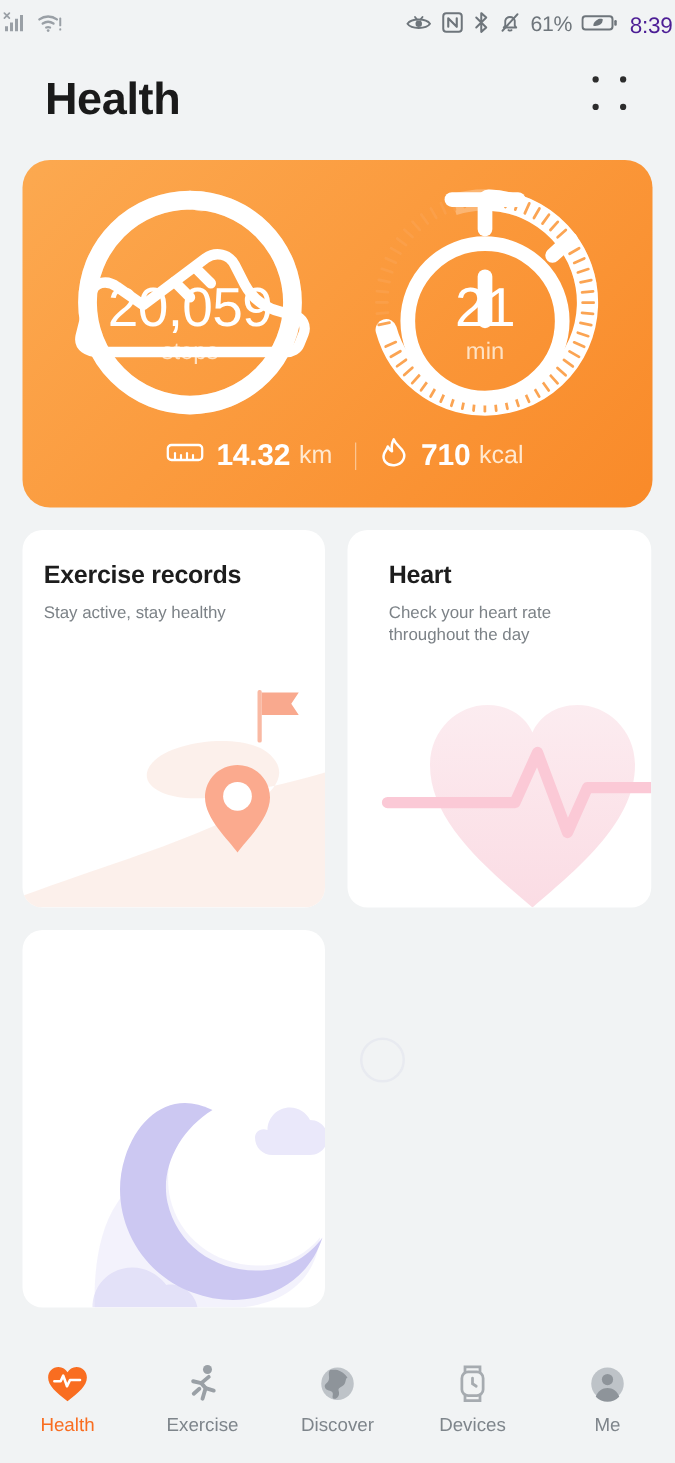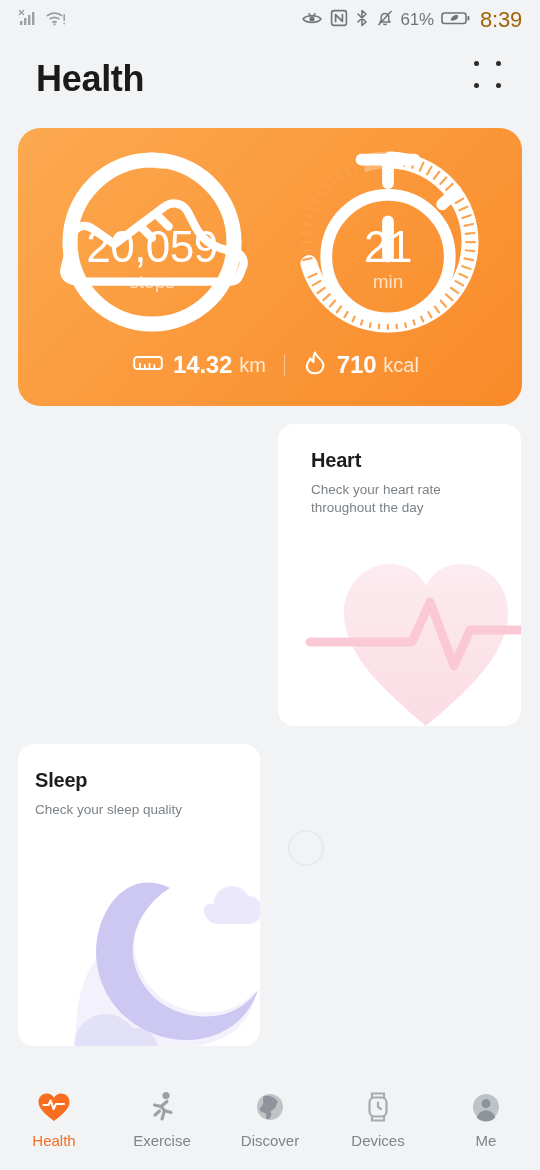--- a/index.html
+++ b/index.html
@@ -15,42 +15,42 @@
     font-family: "Liberation Sans", sans-serif;
     -webkit-font-smoothing: antialiased;
     position: relative;
   }
 
   
   .status-bar {
     height: 40px;
     display: flex;
     align-items: center;
-    padding: 0 18px;
+    padding: 0 2px;
     color: #8A9096;
   }
   .status-left {
     display: flex;
     align-items: center;
     gap: 7px;
   }
   .status-spacer { flex: 1; }
   .status-right {
     display: flex;
     align-items: center;
     gap: 7px;
   }
   .status-right .battery-pct {
     font-size: 17px;
     color: #6E757B;
     letter-spacing: -0.2px;
   }
   .status-right .clock {
-    font-size: 22px;
-    color: #a16207;
+    font-size: 18px;
+    color: #4c1d95;
     letter-spacing: -0.2px;
     margin-left: 2px;
   }
   .sicon { display: block; }
 
   
   .header {
     height: 78px;
     display: flex;
     align-items: center;
@@ -494,20 +494,39 @@
       <span class="stat-val">710</span>
       <span class="stat-unit">kcal</span>
     </div>
   </div>
 </div>
 
 <div class="cards-area">
 
   <div class="ghost-circle"></div>
 
+  <div class="fcard" id="card-exercise">
+    <div class="fcard-art">
+      <svg width="242" height="302" viewBox="0 0 242 302">
+        <path d="M-20 300 C55 272, 105 258, 155 236 C200 216, 218 196, 196 178 C176 162, 120 168, 104 186 C88 204, 116 218, 150 214 C196 208, 236 196, 262 188 L262 302 L-20 302 Z" fill="#FBEDE8" opacity="0.85"></path>
+        <g>
+          <rect x="188" y="128" width="3.4" height="42" rx="1.5" fill="#F9B9A3"></rect>
+          <path d="M191.4 130 H221 L215 139 L221 148 H191.4 Z" fill="#F9A98E"></path>
+        </g>
+        <g>
+          <path d="M172 188 C186.5 188, 198 199.5, 198 214 C198 231, 179 248, 172 258 C165 248, 146 231, 146 214 C146 199.5, 157.5 188, 172 188 Z" fill="#FBAA8E"></path>
+          <circle cx="172" cy="213" r="11.5" fill="#FFFFFF"></circle>
+        </g>
+      </svg>
+    </div>
+    <div class="fcard-head">
+      <div class="fcard-title">Exercise records</div>
+      <div class="fcard-sub">Stay active, stay healthy</div>
+    </div>
+  </div>
 
   <div class="fcard" id="card-heart">
     <div class="fcard-art">
       <svg width="243" height="302" viewBox="0 0 243 302">
         <defs>
           <linearGradient id="heartGrad" x1="0" y1="0" x2="0" y2="1">
             <stop offset="0%" stop-color="#FCECF0"></stop>
             <stop offset="100%" stop-color="#FBDCE4"></stop>
           </linearGradient>
         </defs>
@@ -525,24 +544,20 @@
     <div class="fcard-art">
       <svg width="242" height="302" viewBox="0 0 242 302">
         <g fill="#EAE8FA">
           <path d="M196 160 C196 150, 204 142, 214 142 C221 142, 227 146, 230 152 C238 152, 244 158, 244 166 C244 174, 238 180, 230 180 H200 C192 180, 186 174, 186 166 C186 162, 190 158, 196 160 Z"></path>
           <path d="M56 302 C56 284, 70 270, 88 270 C99 270, 109 276, 115 284 C126 282, 138 290, 140 302 Z"></path>
         </g>
         <path d="M148 140 C124 158, 112 186, 118 214 C126 250, 160 272, 198 268 C214 266, 228 258, 238 246 C232 302, 172 302, 172 302 L58 302 C58 302, 54 250, 76 218 C96 188, 122 152, 148 140 Z" fill="#CFCBF3" opacity="0.25"></path>
         <path d="M152 144 C126 160, 110 190, 116 218 C124 254, 158 276, 196 272 C214 270, 230 260, 240 246 C226 290, 178 306, 136 290 C92 274, 68 226, 82 182 C93 148, 120 128, 152 144 Z" fill="#CCC8F2"></path>
       </svg>
     </div>
-    <div class="fcard-head">
-      <div class="fcard-title">Sleep</div>
-      <div class="fcard-sub">Check your sleep quality</div>
-    </div>
   </div>
 </div>
 
 <div class="bottom-nav">
 
   <div class="nav-item active">
     <span class="nav-icon">
       <svg width="34" height="32" viewBox="0 0 34 32">
         <path d="M17 30 C8 23, 1.5 17.5, 1.5 11 C1.5 6, 5.2 2.5, 9.8 2.5 C13 2.5, 15.6 4.2, 17 6.8 C18.4 4.2, 21 2.5, 24.2 2.5 C28.8 2.5, 32.5 6, 32.5 11 C32.5 17.5, 26 23, 17 30 Z" fill="#F96D20"></path>
         <path d="M6.5 14 H11.5 L13.6 9.5 L16.6 18 L19 13 H27" fill="none" stroke="#FFFFFF" stroke-width="2.1" stroke-linecap="round" stroke-linejoin="round"></path>

